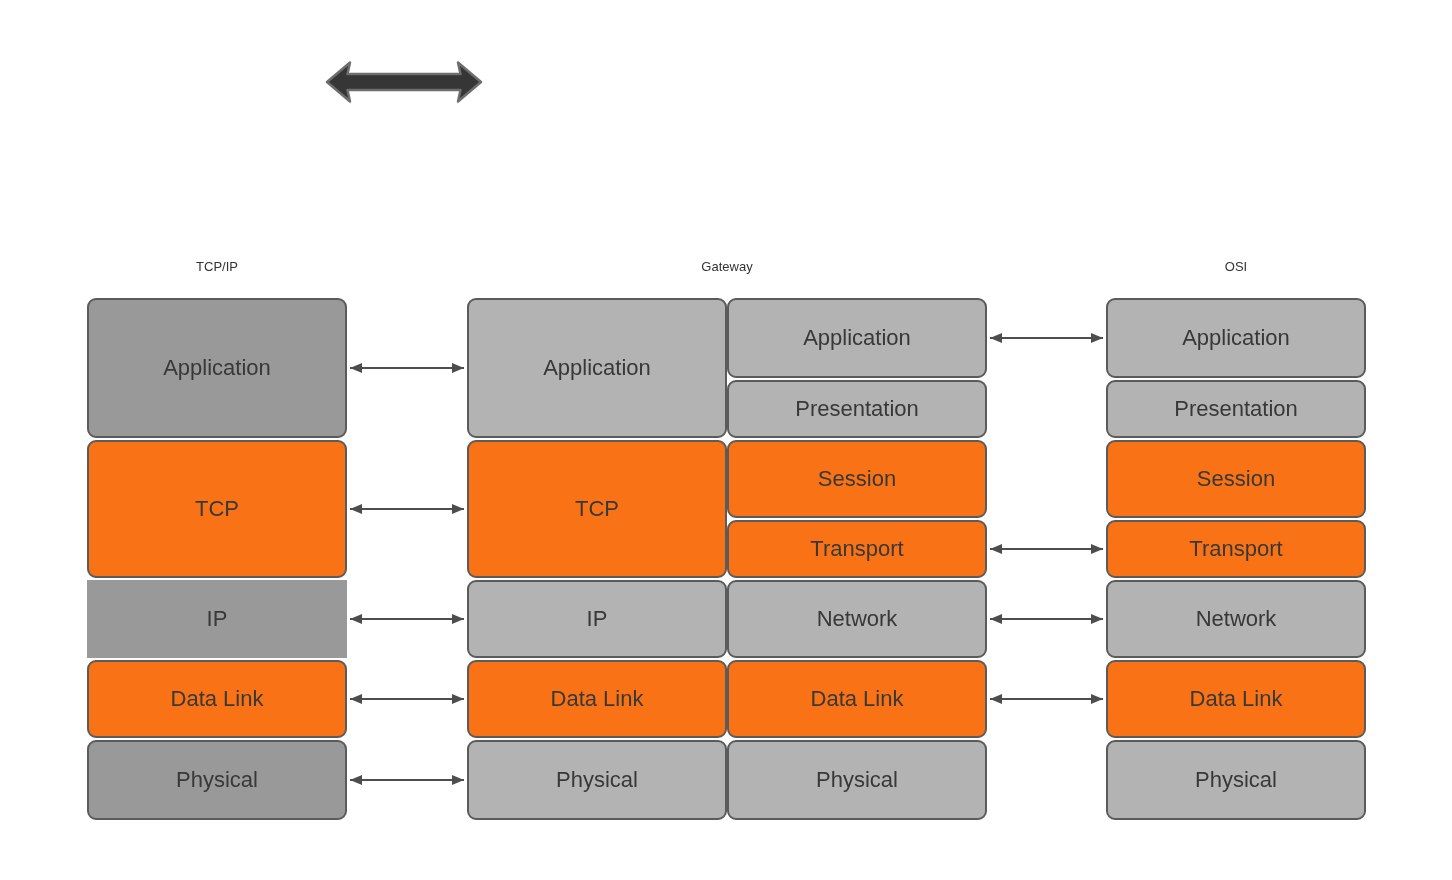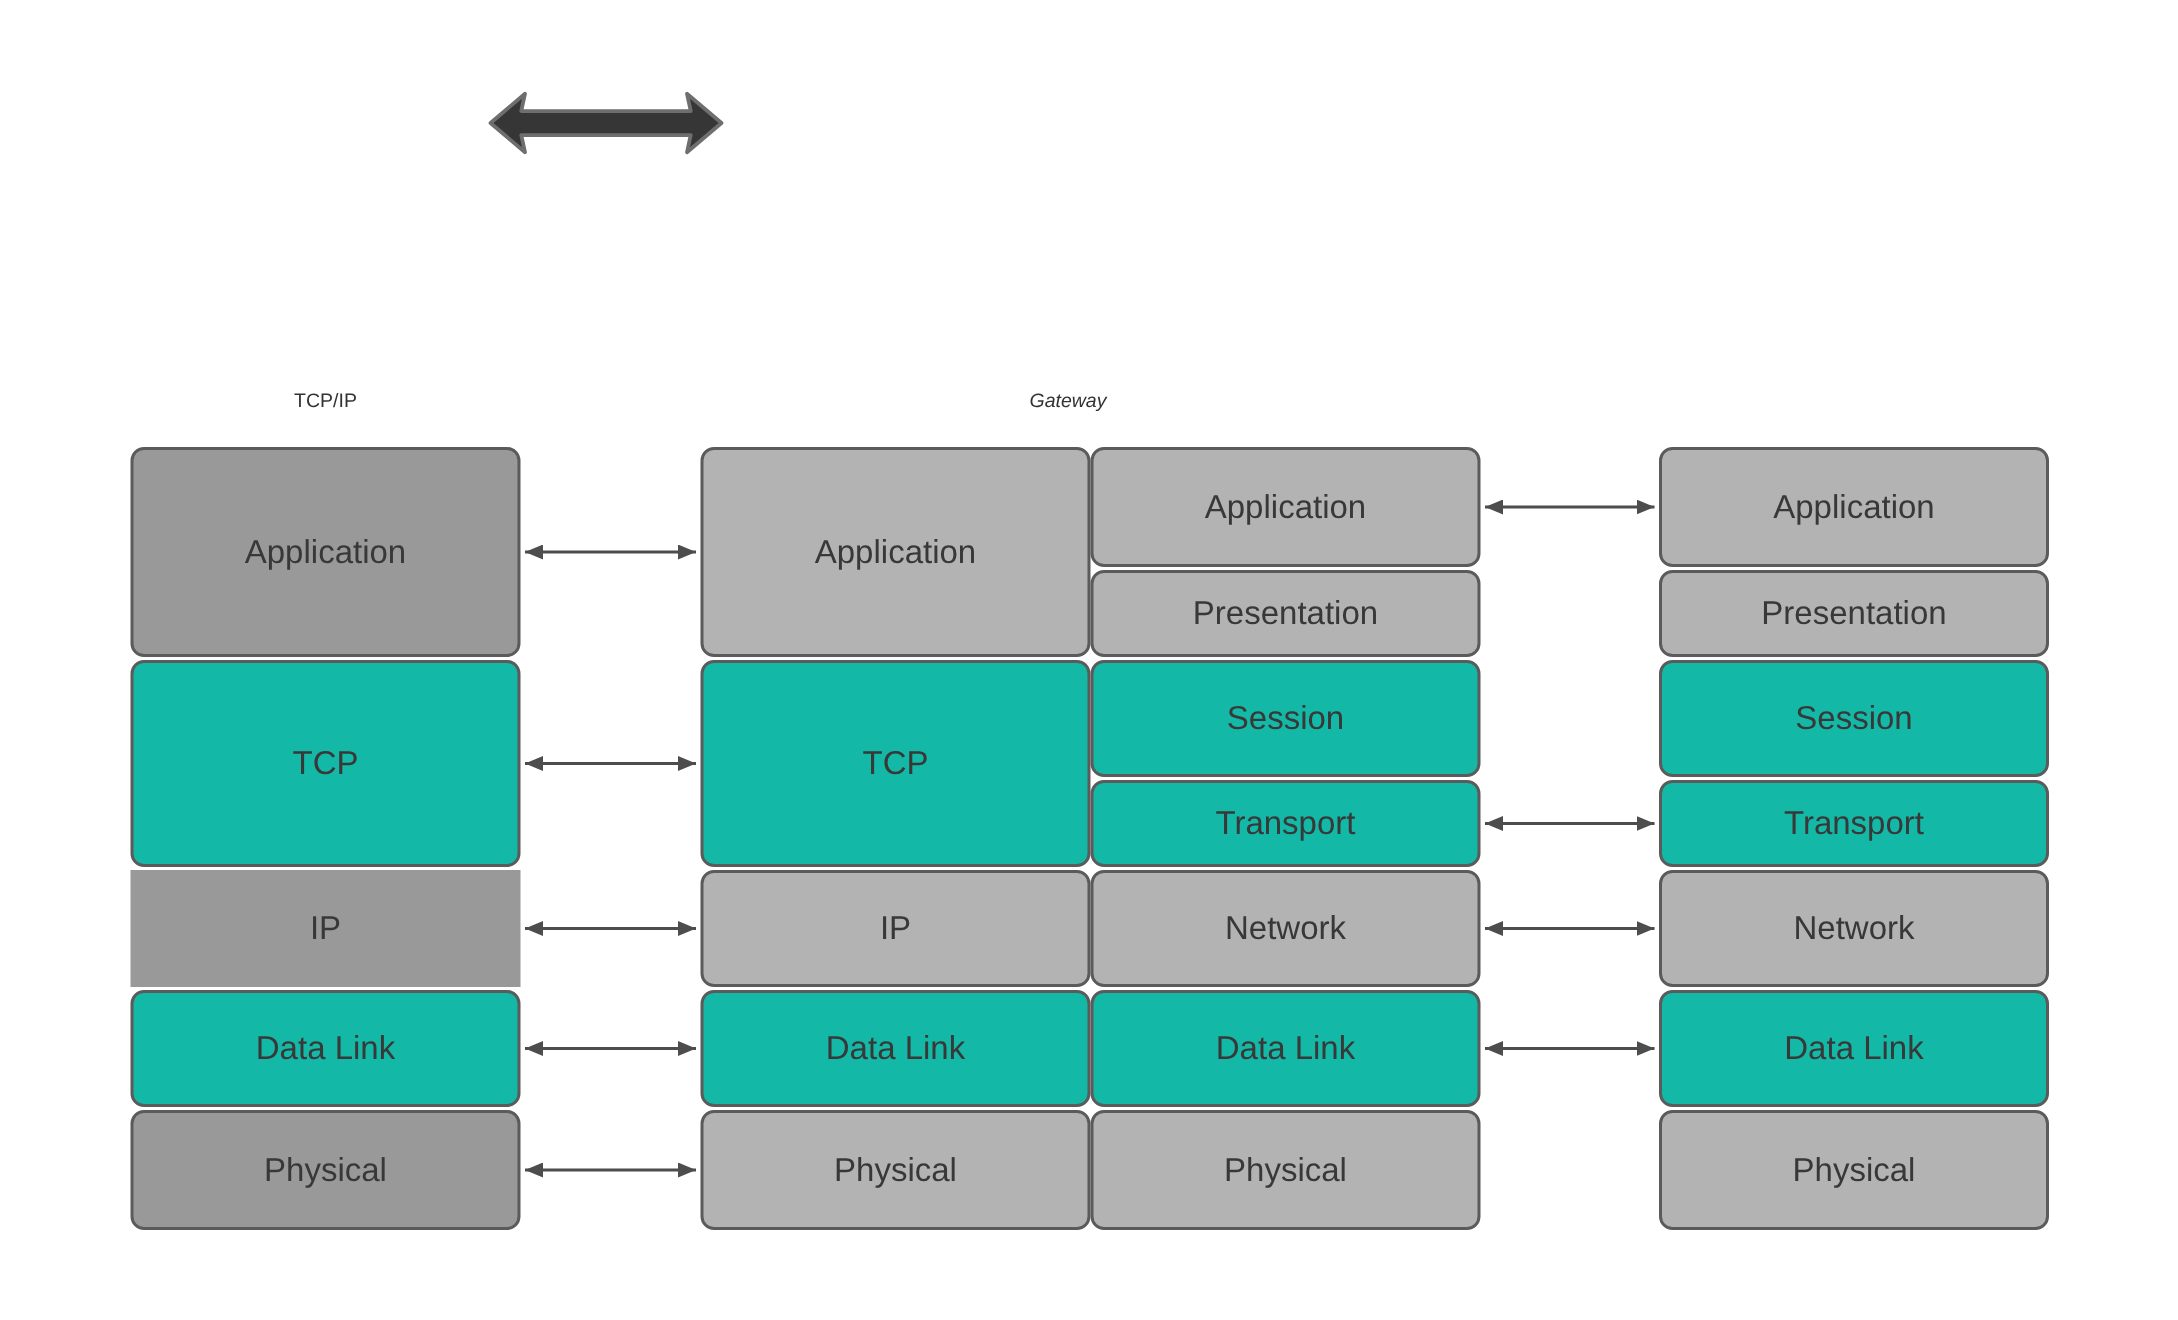--- a/index.html
+++ b/index.html
@@ -34,21 +34,21 @@
     justify-content: center;
     font-size: 22px;
     color: #383838;
   }
   .layer-box.noborder {
     border: none;
     border-radius: 0;
   }
   .shade-dark  { background: #999999; }
   .shade-light { background: #b3b3b3; }
-  .shade-white { background: #14b8a6; }
+  .shade-white { background: #f97316; }
   #arrow-overlay {
     position: absolute;
     left: 0; top: 0;
     width: 1452px;
     height: 880px;
     pointer-events: none;
   }
   #thick-arrow {
     position: absolute;
     left: 325px;
@@ -58,21 +58,22 @@
 </head>
 <body>
 
 <div id="canvas">
 
   <svg id="thick-arrow" width="158" height="44" viewBox="0 0 158 44">
     <path d="M 2 22 L 25 2.5 L 22.5 14 L 135.5 14 L 133 2.5 L 156 22 L 133 41.5 L 135.5 30 L 22.5 30 L 25 41.5 Z" fill="#363636" stroke="#6e6e6e" stroke-width="2.5" stroke-linejoin="round"></path>
   </svg>
 
   <div class="col-header" style="left:87px; top:254px;">TCP/IP</div>
-  <div class="col-header" style="left:582px; top:254px;font-style:italic;">Gateway</div>
+  <div class="col-header" style="left:597px; top:254px;">Gateway</div>
+  <div class="col-header" style="left:1106px; top:254px;">OSI</div>
 
   <div id="stack-tcpip">
       <div class="layer-box shade-dark" style="left: 87px; top: 298px; width: 260px; height: 140px;">Application</div>
       <div class="layer-box shade-white" style="left: 87px; top: 440px; width: 260px; height: 138px;">TCP</div>
       <div class="layer-box shade-dark noborder" style="left: 87px; top: 580px; width: 260px; height: 78px;">IP</div>
       <div class="layer-box shade-white" style="left: 87px; top: 660px; width: 260px; height: 78px;">Data Link</div>
       <div class="layer-box shade-dark" style="left: 87px; top: 740px; width: 260px; height: 80px;">Physical</div>
     </div>
   <div id="stack-gateway-left">
       <div class="layer-box shade-light" style="left: 467px; top: 298px; width: 260px; height: 140px;">Application</div>

